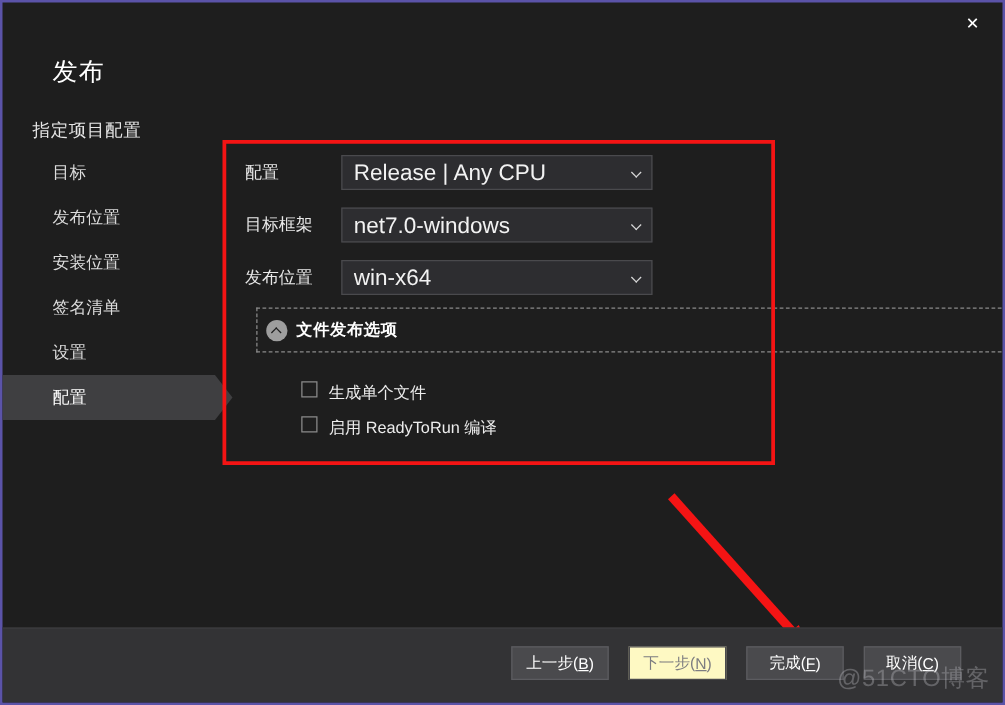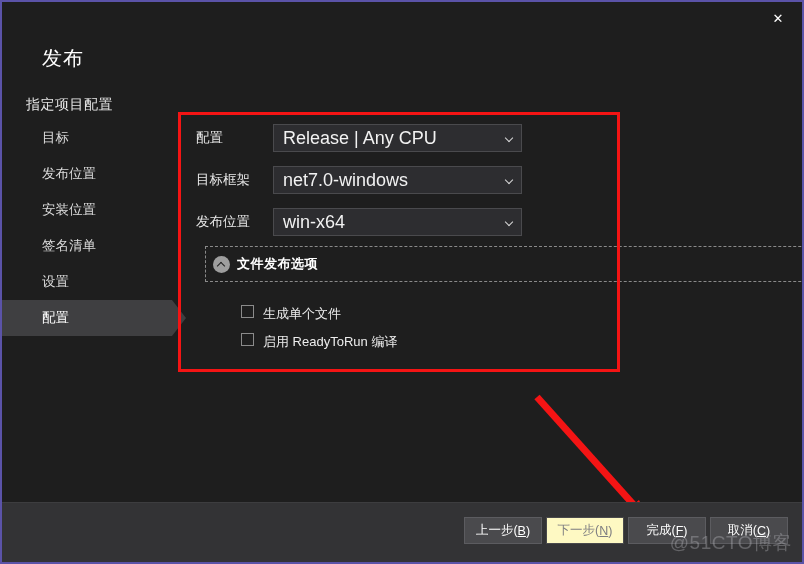--- a/index.html
+++ b/index.html
@@ -246,24 +246,24 @@
     position: absolute;
     left: 0;
     right: 0;
     bottom: 0;
     height: 59px;
     background: #333335;
     border-top: 1px solid #3d3d3f;
   }
   .footer-buttons {
     position: absolute;
-    right: 14px;
+    right: 33px;
     top: 14px;
     display: flex;
-    gap: 4px;
+    gap: 16px;
   }
   .btn {
     width: 78px;
     height: 27px;
     box-sizing: border-box;
     background: #4a4a4d;
     border: 1px solid #5c5c60;
     color: #ffffff;
     font-size: 12.5px;
     font-family: "Liberation Sans", sans-serif;

